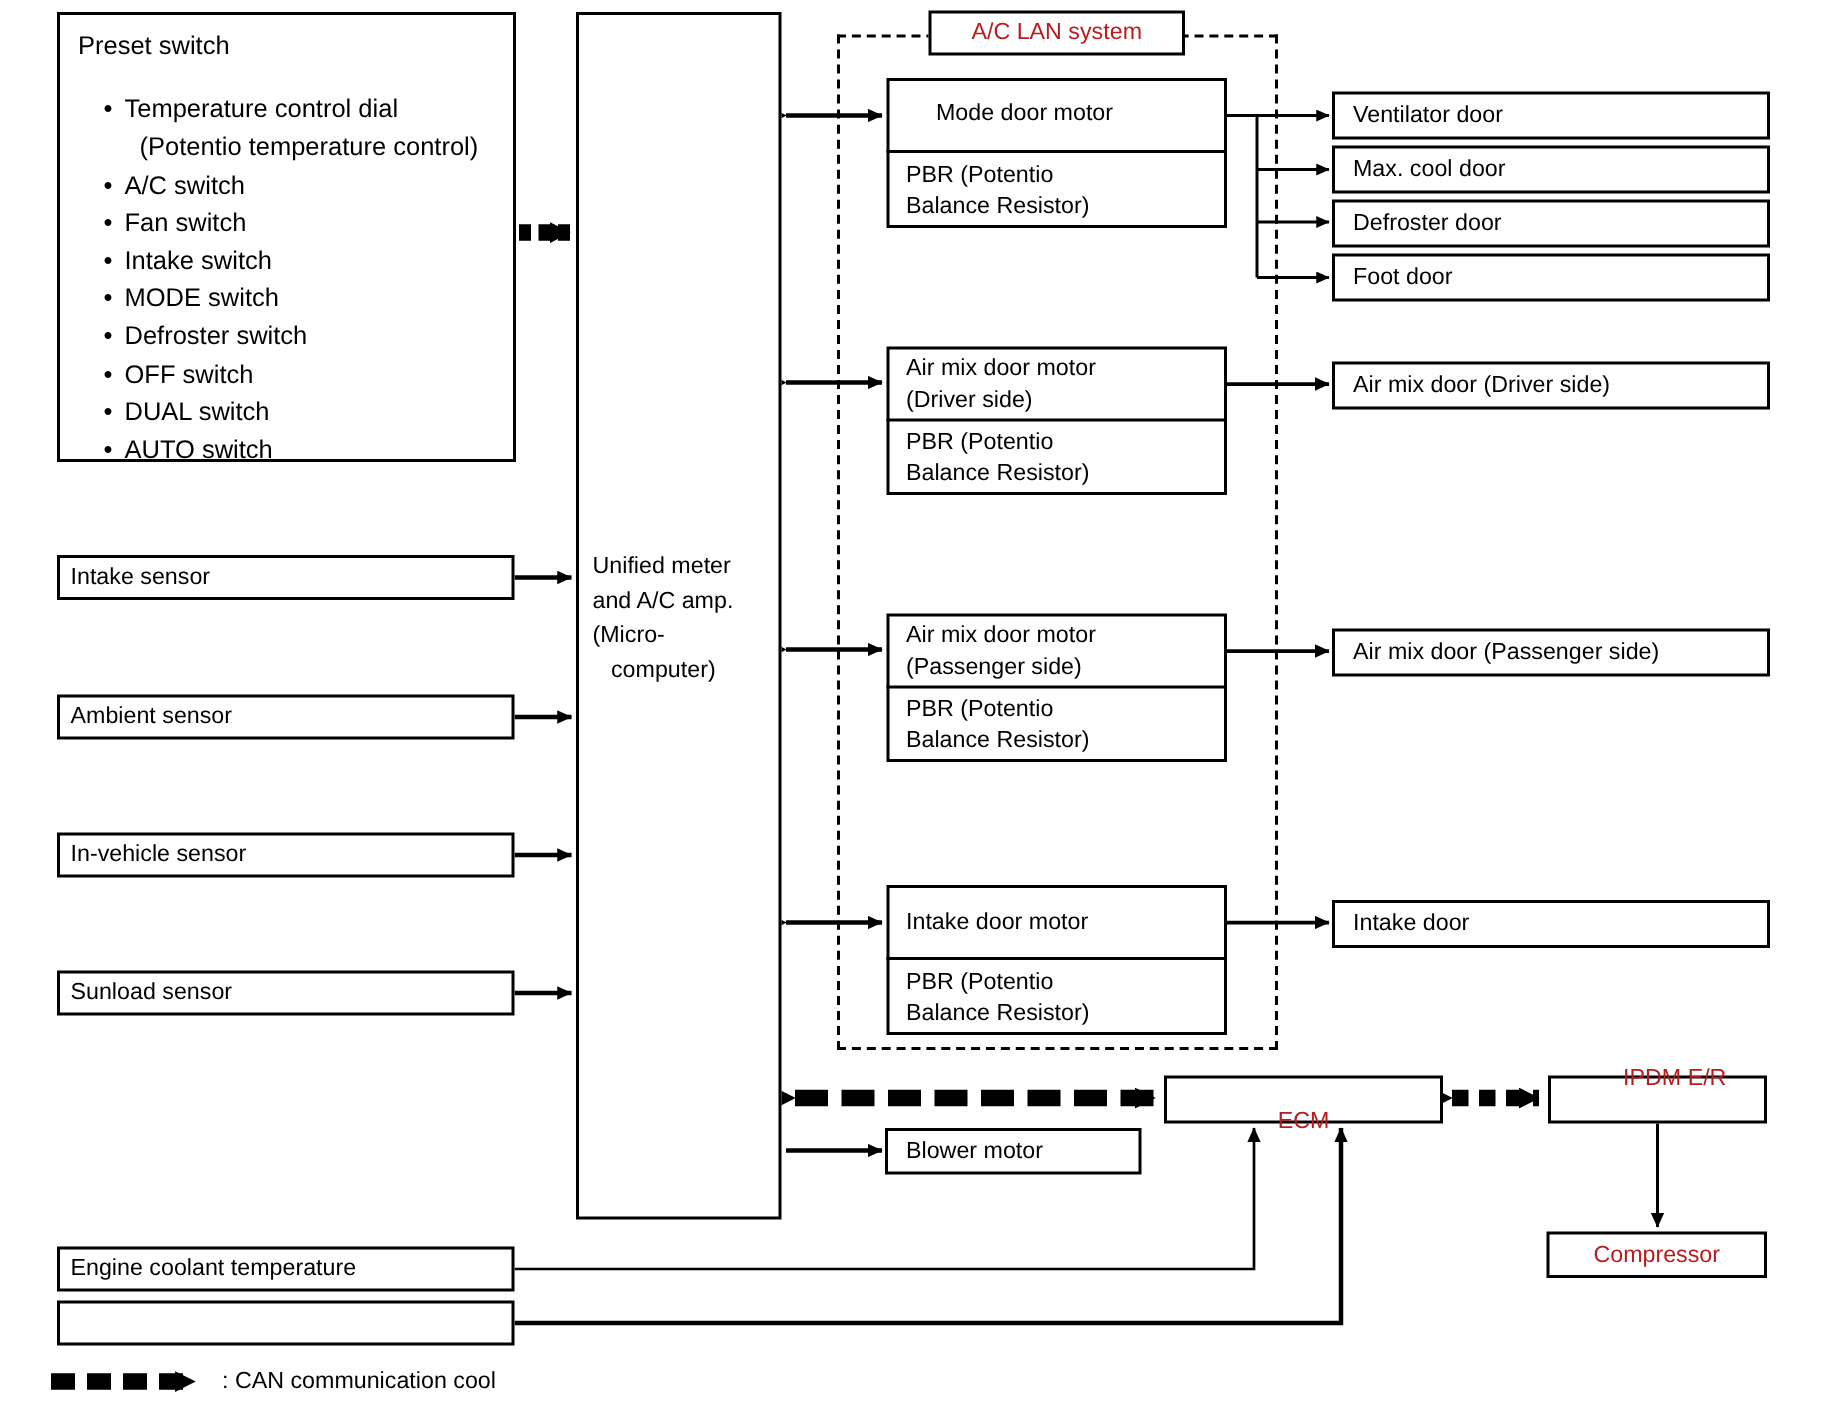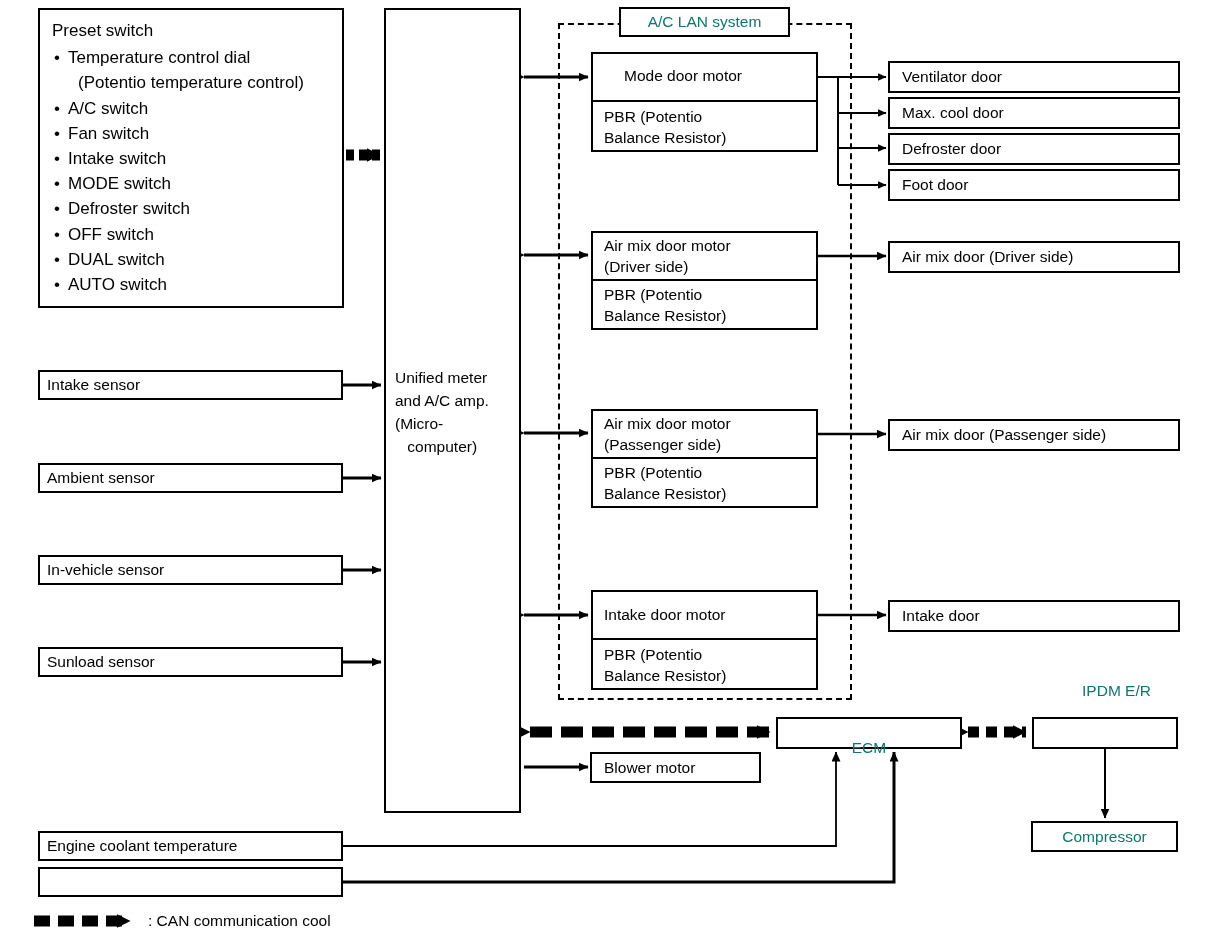--- a/index.html
+++ b/index.html
@@ -23,37 +23,37 @@
     line-height:20px;
     white-space:pre;
     color:#000;
   }
   .lbl-c{
     position:absolute;
     font-size:15.5px;
     line-height:20px;
     text-align:center;
     white-space:pre;
-    color:#0f766e;
+    color:#b91c1c;
   }
   .hline{position:absolute;background:#000;height:2px;}
   .dash-box{
     position:absolute;
     box-sizing:border-box;
     border:2px dashed #000;
     background:transparent;
   }
   svg.ov{position:absolute;left:0;top:0;width:1216px;height:944px;pointer-events:none;}
   .preset-list{
     position:absolute;
     font-size:17px;
     line-height:25.2px;
   }
   .preset-title{margin:0 0 0 0;}
-  .preset-list ul{margin:2px;padding:0;list-style:none;}
+  .preset-list ul{margin:17px;padding:0;list-style:none;}
   .preset-list li{position:relative;padding-left:14px;}
   .preset-list li:before{
     content:"\2022";
     position:absolute;left:0;top:0;
   }
   .preset-list li.cont:before{content:"";}
   .preset-list li.cont{padding-left:24px;}
 </style>
 </head>
 <body>
@@ -205,21 +205,21 @@
   <div class="box" style="left:888px;top:419px;width:292px;height:32px;"></div>
   <div class="lbl" style="left:902px;top:425px;">Air mix door (Passenger side)</div>
 
   <div class="box" style="left:888px;top:600px;width:292px;height:32px;"></div>
   <div class="lbl" style="left:902px;top:606px;">Intake door</div>
 
   <div class="box" style="left:776px;top:717px;width:186px;height:32px;"></div>
   <div class="lbl-c" style="left:776px;top:738px;width:186px;">ECM</div>
 
   <div class="box" style="left:1032px;top:717px;width:146px;height:32px;"></div>
-  <div class="lbl-c" style="left:1032px;top:681px;width:169px;">IPDM E/R</div>
+  <div class="lbl-c" style="left:1032px;top:709px;width:169px;">IPDM E/R</div>
 
   <div class="box" style="left:1031px;top:821px;width:147px;height:31px;"></div>
   <div class="lbl-c" style="left:1031px;top:827px;width:147px;">Compressor</div>
 
   <div class="box" style="left:590px;top:752px;width:171px;height:31px;"></div>
   <div class="lbl" style="left:604px;top:758px;">Blower motor</div>
 
   <div class="lbl" style="left:148px;top:911px;">: CAN communication cool</div>
 
 </div>

